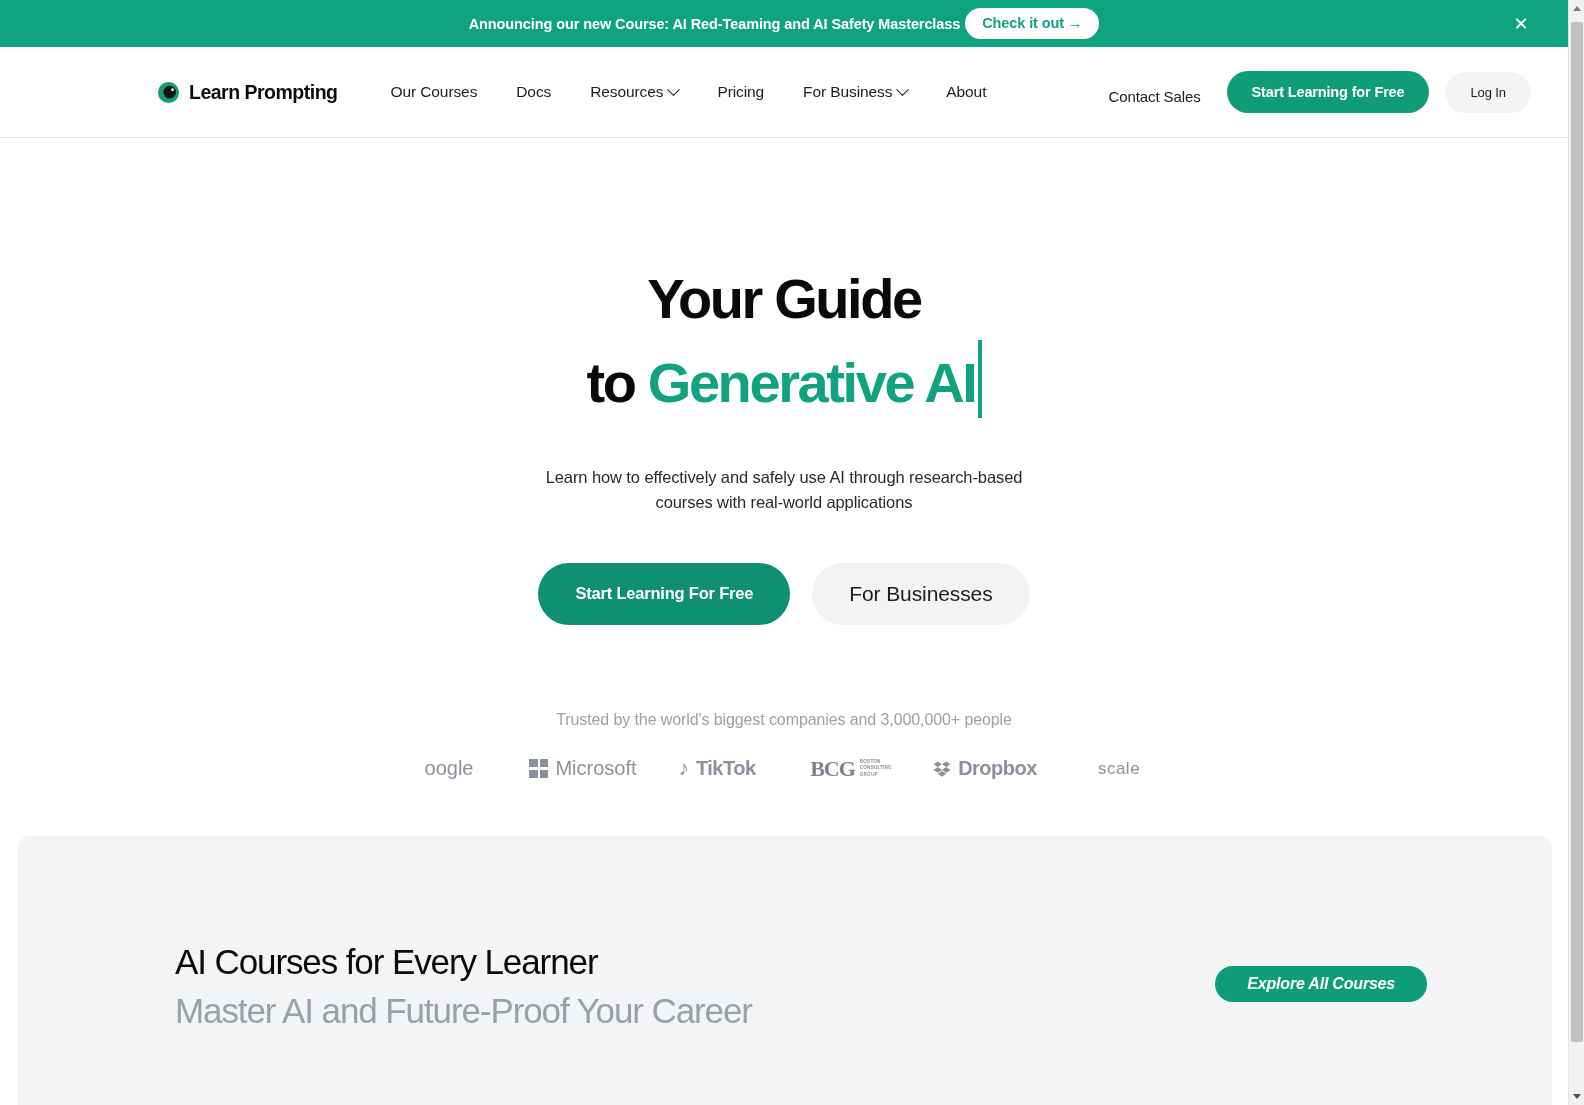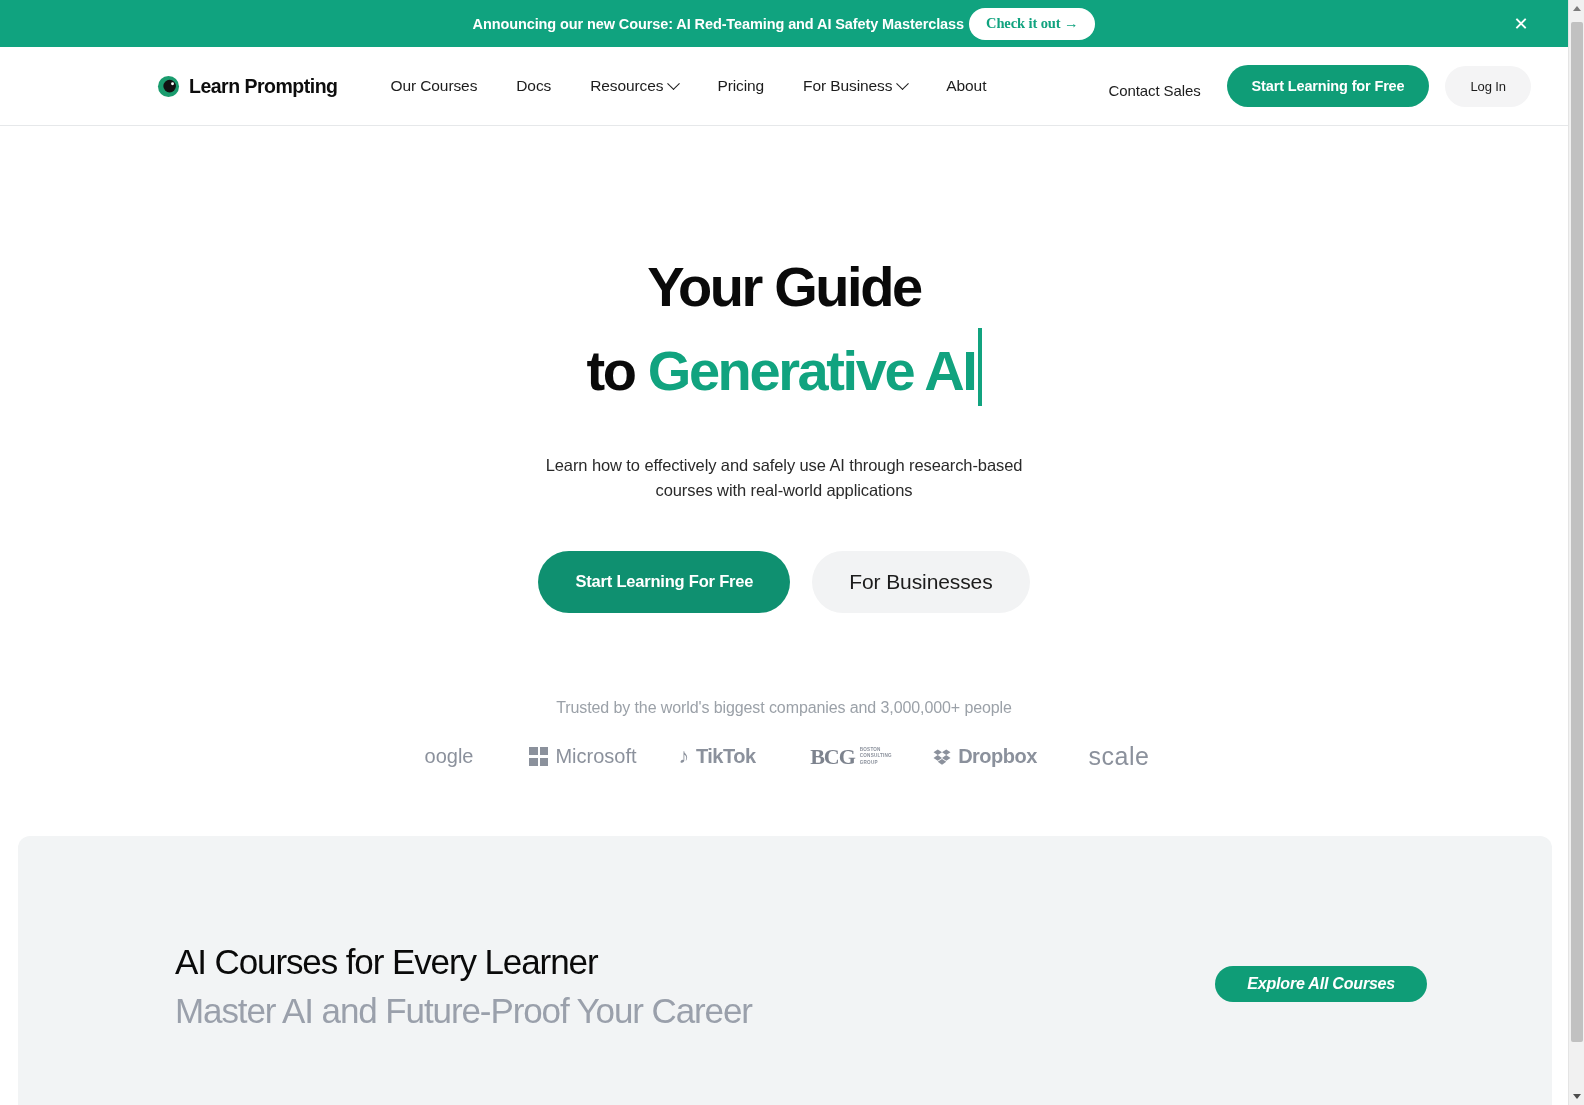--- a/index.html
+++ b/index.html
@@ -46,21 +46,21 @@
     font-weight: 700;
     letter-spacing: -0.1px;
     white-space: nowrap;
   }
   .announce-btn {
     background: #ffffff;
     color: #10a37f;
     border: none;
     border-radius: 999px;
     padding: 7px 17px 8px;
-    font-family: Liberation Serif, serif;
+    font-family: Liberation Sans, sans-serif;
     font-size: 14.5px;
     font-weight: 700;
     letter-spacing: -0.1px;
     cursor: pointer;
     white-space: nowrap;
   }
   .announce-close {
     position: absolute;
     right: 36px;
     top: 50%;
@@ -74,21 +74,21 @@
     font-size: 18px;
     line-height: 1;
     cursor: pointer;
     background: none;
     border: none;
     font-family: inherit;
   }
 
   
   .header {
-    height: 79px;
+    height: 91px;
     border-bottom: 1px solid #e6e8ea;
     display: flex;
     align-items: center;
     padding: 0 37px 0 157px;
     background: #ffffff;
   }
   .brand {
     display: flex;
     align-items: center;
     gap: 9px;
@@ -273,21 +273,21 @@
     height: 36px;
   }
   .logo-word {
     font-size: 20px;
     font-weight: 600;
     letter-spacing: -0.5px;
     color: #8b919c;
     white-space: nowrap;
   }
   .logo-word.light { font-weight: 400; letter-spacing: 0px; }
-  .logo-word.thin  { font-weight: 300; font-size: 25px; letter-spacing: 0.5px; }
+  .logo-word.thin  { font-weight: 300; font-size: 17px; letter-spacing: 0.5px; }
 
   .ms-grid {
     width: 19px; height: 19px;
     display: grid;
     grid-template-columns: 1fr 1fr;
     grid-template-rows: 1fr 1fr;
     gap: 2.2px;
     flex: none;
   }
   .ms-grid i { background: #8b919c; display: block; }

